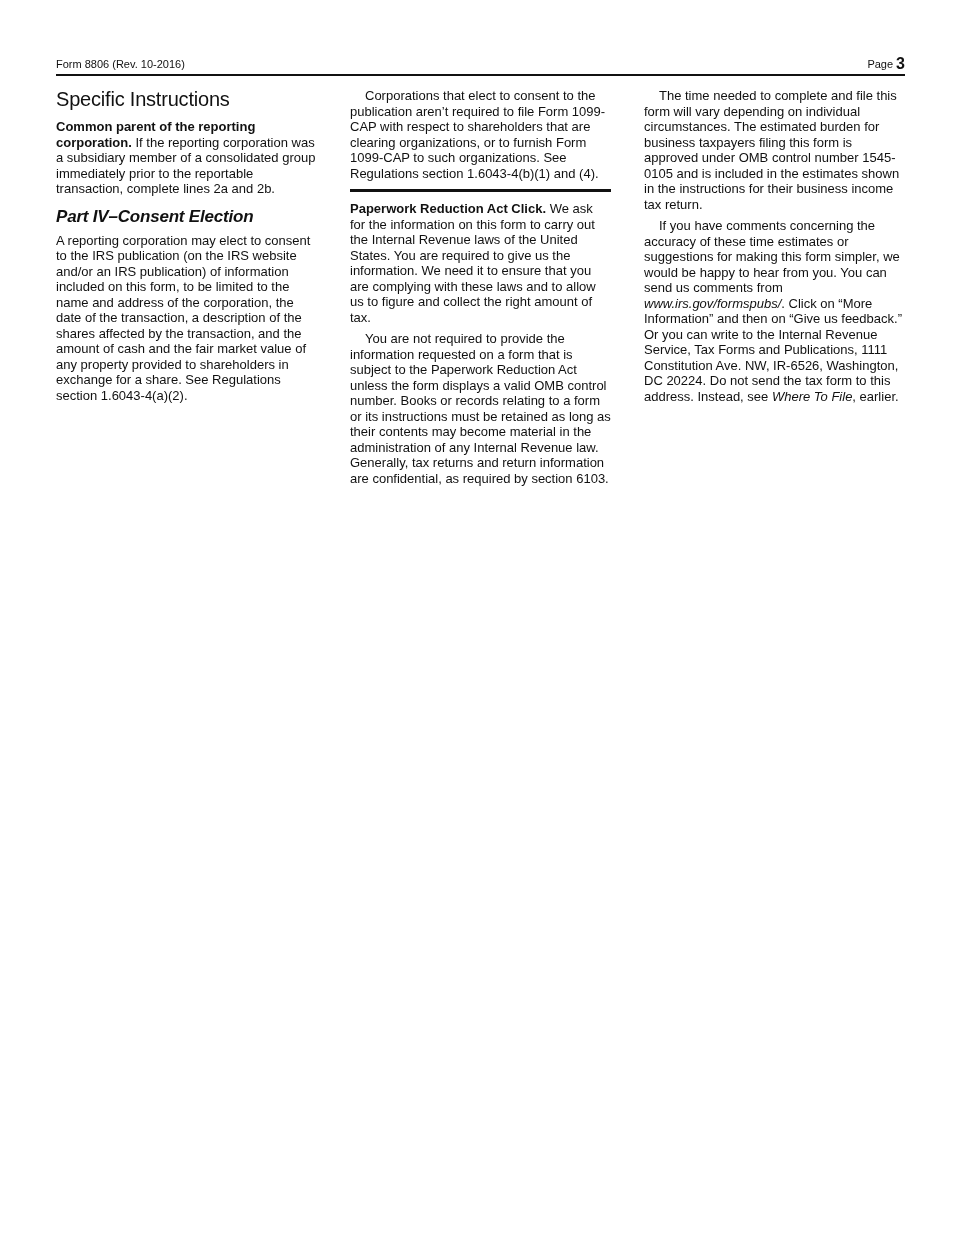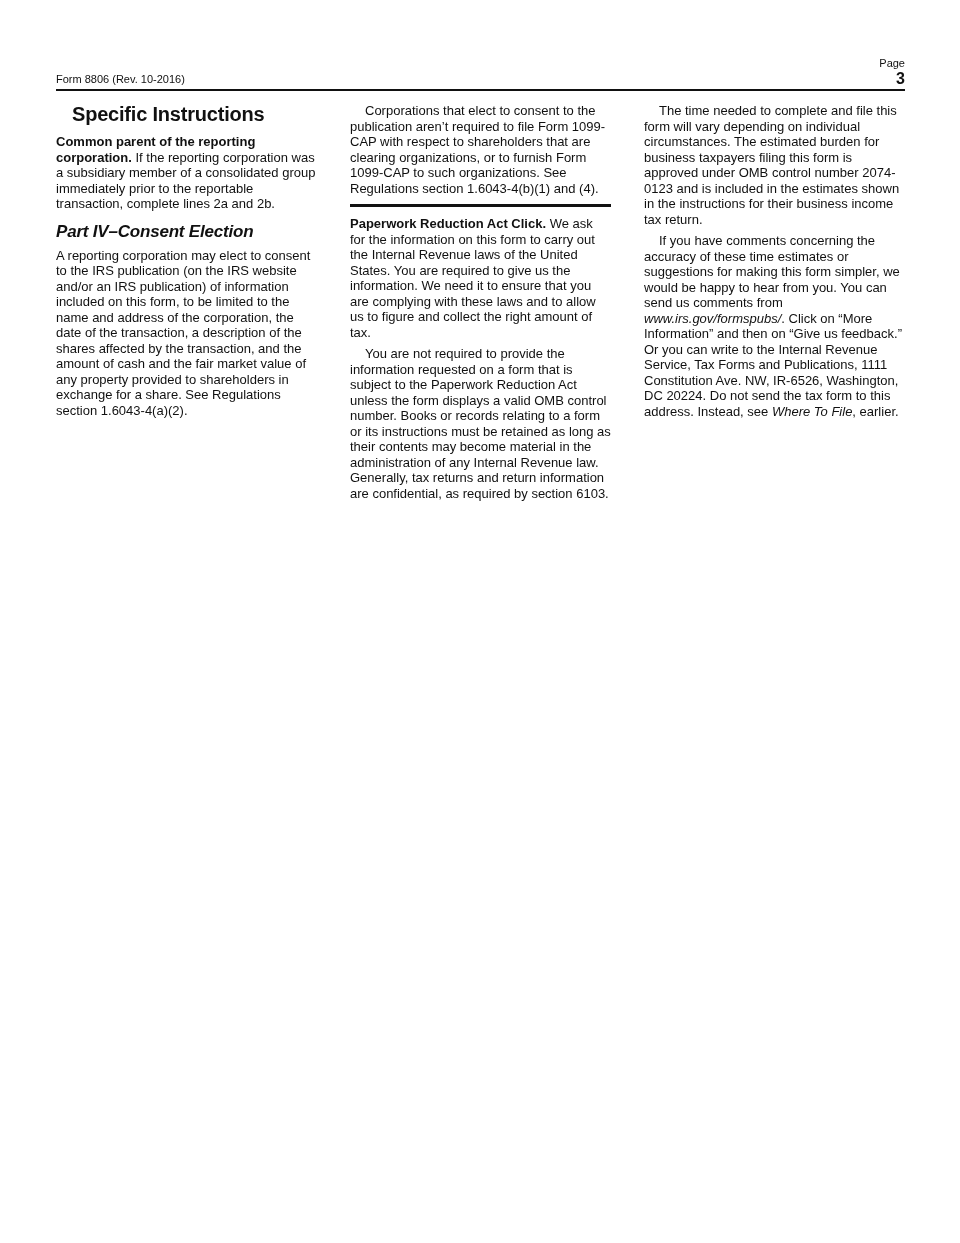--- a/index.html
+++ b/index.html
@@ -17,44 +17,44 @@
     background: #ffffff;
     padding: 57px 55px 0 56px;
   }
   .hdr {
     display: flex;
     justify-content: space-between;
     align-items: flex-end;
     font-size: 11px;
     line-height: 12px;
   }
-  .hdr .pg-wrap { display: flex; align-items: flex-end; gap: 3px; flex-direction: column; }
+  .hdr .pg-wrap { display: flex; align-items: flex-end; gap: 3px; }
   .hdr .pg-num { font-size: 16px; font-weight: bold; line-height: 13px; }
   .hdr-rule {
     height: 2px;
     background: #111111;
     margin-top: 4px;
   }
   .columns {
     display: flex;
     gap: 33px;
     margin-top: 12px;
   }
   .col {
     width: 261px;
     flex: 0 0 261px;
     font-size: 13px;
     line-height: 15.5px;
   }
   h1 {
     font-size: 20px;
     line-height: 22px;
-    font-weight: bold;
+    font-weight: normal;
     letter-spacing: -0.2px;
-    margin: 0 0 9px 16px;
+    margin: 0 0 9px 0;
   }
   h2 {
     font-size: 17px;
     line-height: 19px;
     font-weight: bold;
     letter-spacing: -0.2px;
     margin: 10px 0 7px 0;
     font-style: italic;
   }
   p { margin: 0 0 6px 0; }
@@ -91,18 +91,18 @@
     </div>
 
     <div class="col">
       <p class="indent">Corporations that elect to consent to the publication aren’t required to file Form 1099-CAP with respect to shareholders that are clearing organizations, or to furnish Form 1099-CAP to such organizations. See Regulations section 1.6043-4(b)(1) and (4).</p>
       <div class="thick-rule"></div>
       <p><span class="lead">Paperwork Reduction Act Click.</span><span> We ask for the information on this form to carry out the Internal Revenue laws of the United States. You are required to give us the information. We need it to ensure that you are complying with these laws and to allow us to figure and collect the right amount of tax.</span></p>
       <p class="indent">You are not required to provide the information requested on a form that is subject to the Paperwork Reduction Act unless the form displays a valid OMB control number. Books or records relating to a form or its instructions must be retained as long as their contents may become material in the administration of any Internal Revenue law. Generally, tax returns and return information are confidential, as required by section 6103.</p>
     </div>
 
     <div class="col">
-      <p class="indent">The time needed to complete and file this form will vary depending on individual circumstances. The estimated burden for business taxpayers filing this form is approved under OMB control number 2074-0123 and is included in the estimates shown in the instructions for their business income tax return.</p>
+      <p class="indent">The time needed to complete and file this form will vary depending on individual circumstances. The estimated burden for business taxpayers filing this form is approved under OMB control number 1545-0105 and is included in the estimates shown in the instructions for their business income tax return.</p>
       <p class="indent"><span>If you have comments concerning the accuracy of these time estimates or suggestions for making this form simpler, we would be happy to hear from you. You can send us comments from </span><span class="ital">www.irs.gov/formspubs/</span><span>. Click on “More Information” and then on “Give us feedback.” Or you can write to the Internal Revenue Service, Tax Forms and Publications, 1111 Constitution Ave. NW, IR-6526, Washington, DC 20224. Do not send the tax form to this address. Instead, see </span><span class="ital">Where To File</span><span>, earlier.</span></p>
     </div>
 
   </div>
 </div>
 
 </body></html>

